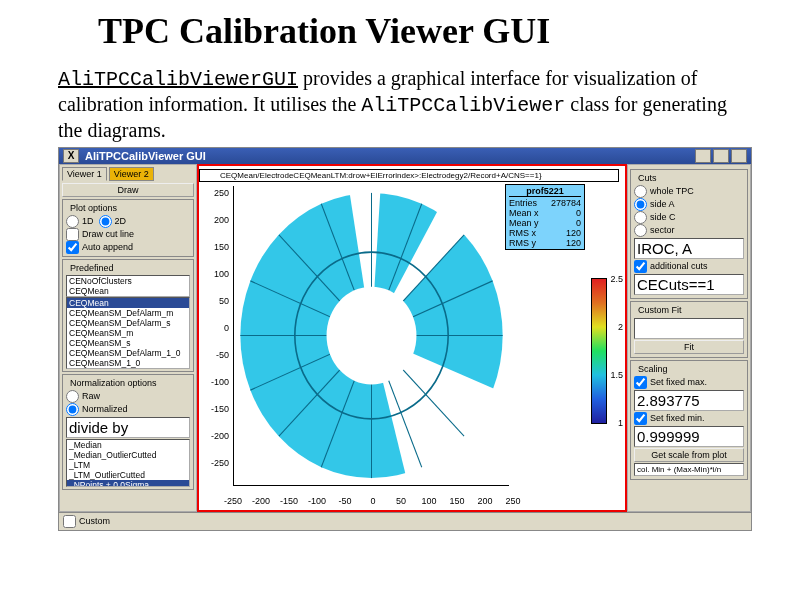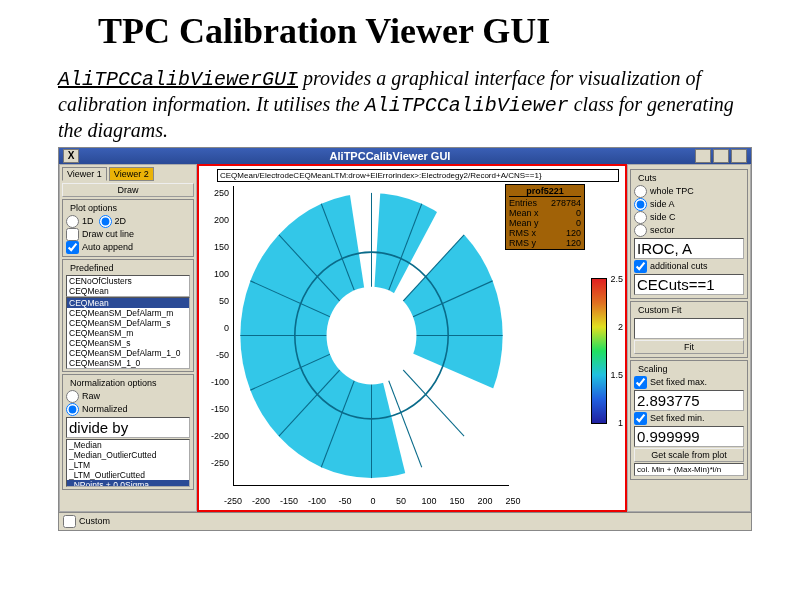--- a/index.html
+++ b/index.html
@@ -1,25 +1,25 @@
 <!DOCTYPE html>
 <html><head>
 <meta charset="utf-8">
 <style>
   html,body{margin:0;padding:0;font-family:"Times New Roman",serif;background:#fff;width:794px;height:595px;overflow:hidden;}
   .slide{padding:10px 50px;}
   h1{font-size:36px;font-weight:bold;margin:0 0 14px 48px;}
-  .para{font-size:20px;line-height:1.25;margin:0 0 0 8px;font-style:italic;}
+  .para{font-size:20px;line-height:1.25;margin:0 0 0 8px;}
   .mono{font-family:"Courier New",monospace;}
 
   
   .xwin{width:692px;margin:4px 0 0 8px;border:1px solid #888;font-family:Helvetica,Arial,sans-serif;font-size:10px;background:#ddd9c7;}
   .titlebar{height:16px;background:linear-gradient(#3a5fb5,#2a4a96);color:#fff;display:flex;align-items:center;padding:0 4px;font-weight:bold;font-size:11px;}
   .titlebar .xbtn{width:14px;height:12px;background:#ddd9c7;color:#000;display:flex;align-items:center;justify-content:center;margin-right:6px;border:1px solid #777;font-size:10px;line-height:1;}
-  .titlebar .spacer{flex:1;text-align:center;}
+  .titlebar .spacer{flex:1;}
   .titlebar .rbtns{display:flex;gap:2px;}
   .titlebar .rbtn{width:14px;height:12px;background:#ddd9c7;border:1px solid #777;}
 
   .xbody{display:flex;height:348px;}
   .col{background:#ddd9c7;border:1px solid #aaa;padding:2px;}
   .col-left{width:132px;flex:none;}
   .col-mid{flex:1;background:#fff;border:2px solid #e00;position:relative;display:flex;}
   .col-right{width:118px;flex:none;}
 
   .tabs{display:flex;margin-bottom:2px;}
@@ -31,26 +31,26 @@
   .btn{border:1px outset #eee;background:#ddd9c7;padding:1px 4px;font-size:9px;text-align:center;margin:1px 0;}
   label,.opt{font-size:9px;display:block;}
   .opt input{margin:0 3px 0 0;vertical-align:middle;}
   .listbox{border:1px inset #aaa;background:#fff;font-size:8.5px;max-height:70px;overflow:hidden;}
   .listbox div{padding:0 2px;white-space:nowrap;}
   .listbox .sel{background:#2a4a96;color:#fff;}
   .field{border:1px inset #aaa;background:#fff;font-size:15px;padding:1px 2px;margin:1px 0;white-space:nowrap;overflow:hidden;}
 
   
   .canvas{flex:1;position:relative;font-family:Helvetica,Arial,sans-serif;}
-  .plot-title{position:absolute;top:3px;left:18px;right:6px;font-size:8px;border:1px solid #000;padding:1px 2px;white-space:nowrap;overflow:hidden;}
+  .plot-title{position:absolute;top:3px;left:0;right:6px;font-size:8px;border:1px solid #000;padding:1px 20px;white-space:nowrap;overflow:hidden;}
   .axes{position:absolute;top:20px;left:34px;right:116px;bottom:24px;border-left:1px solid #000;border-bottom:1px solid #000;}
   .ylab{position:absolute;left:0;width:30px;text-align:right;font-size:9px;transform:translateY(-50%);}
   .xlab{position:absolute;bottom:4px;font-size:9px;transform:translateX(-50%);}
   .tpc{position:absolute;}
-  .stats{position:absolute;top:18px;right:40px;width:72px;border:1px solid #000;background:#a16207;font-size:9px;padding:1px 3px;}
+  .stats{position:absolute;top:18px;right:40px;width:72px;border:1px solid #000;background:#7dd3fc;font-size:9px;padding:1px 3px;}
   .stats b{display:block;text-align:center;border-bottom:1px solid #000;margin-bottom:1px;}
   .stats div{display:flex;justify-content:space-between;gap:9px;}
   .colorbar{position:absolute;top:112px;right:18px;width:14px;height:144px;border:1px solid #000;background:linear-gradient(to top,#2020a0,#2060e0,#20c0e0,#20e060,#e0e020,#e07020,#e02020);}
   .cblab{position:absolute;right:2px;font-size:9px;margin-left:38px;}
 
   .footer{font-size:9px;padding:2px 4px;border-top:1px solid #888;}
 </style>
 </head>
 <body>
 

